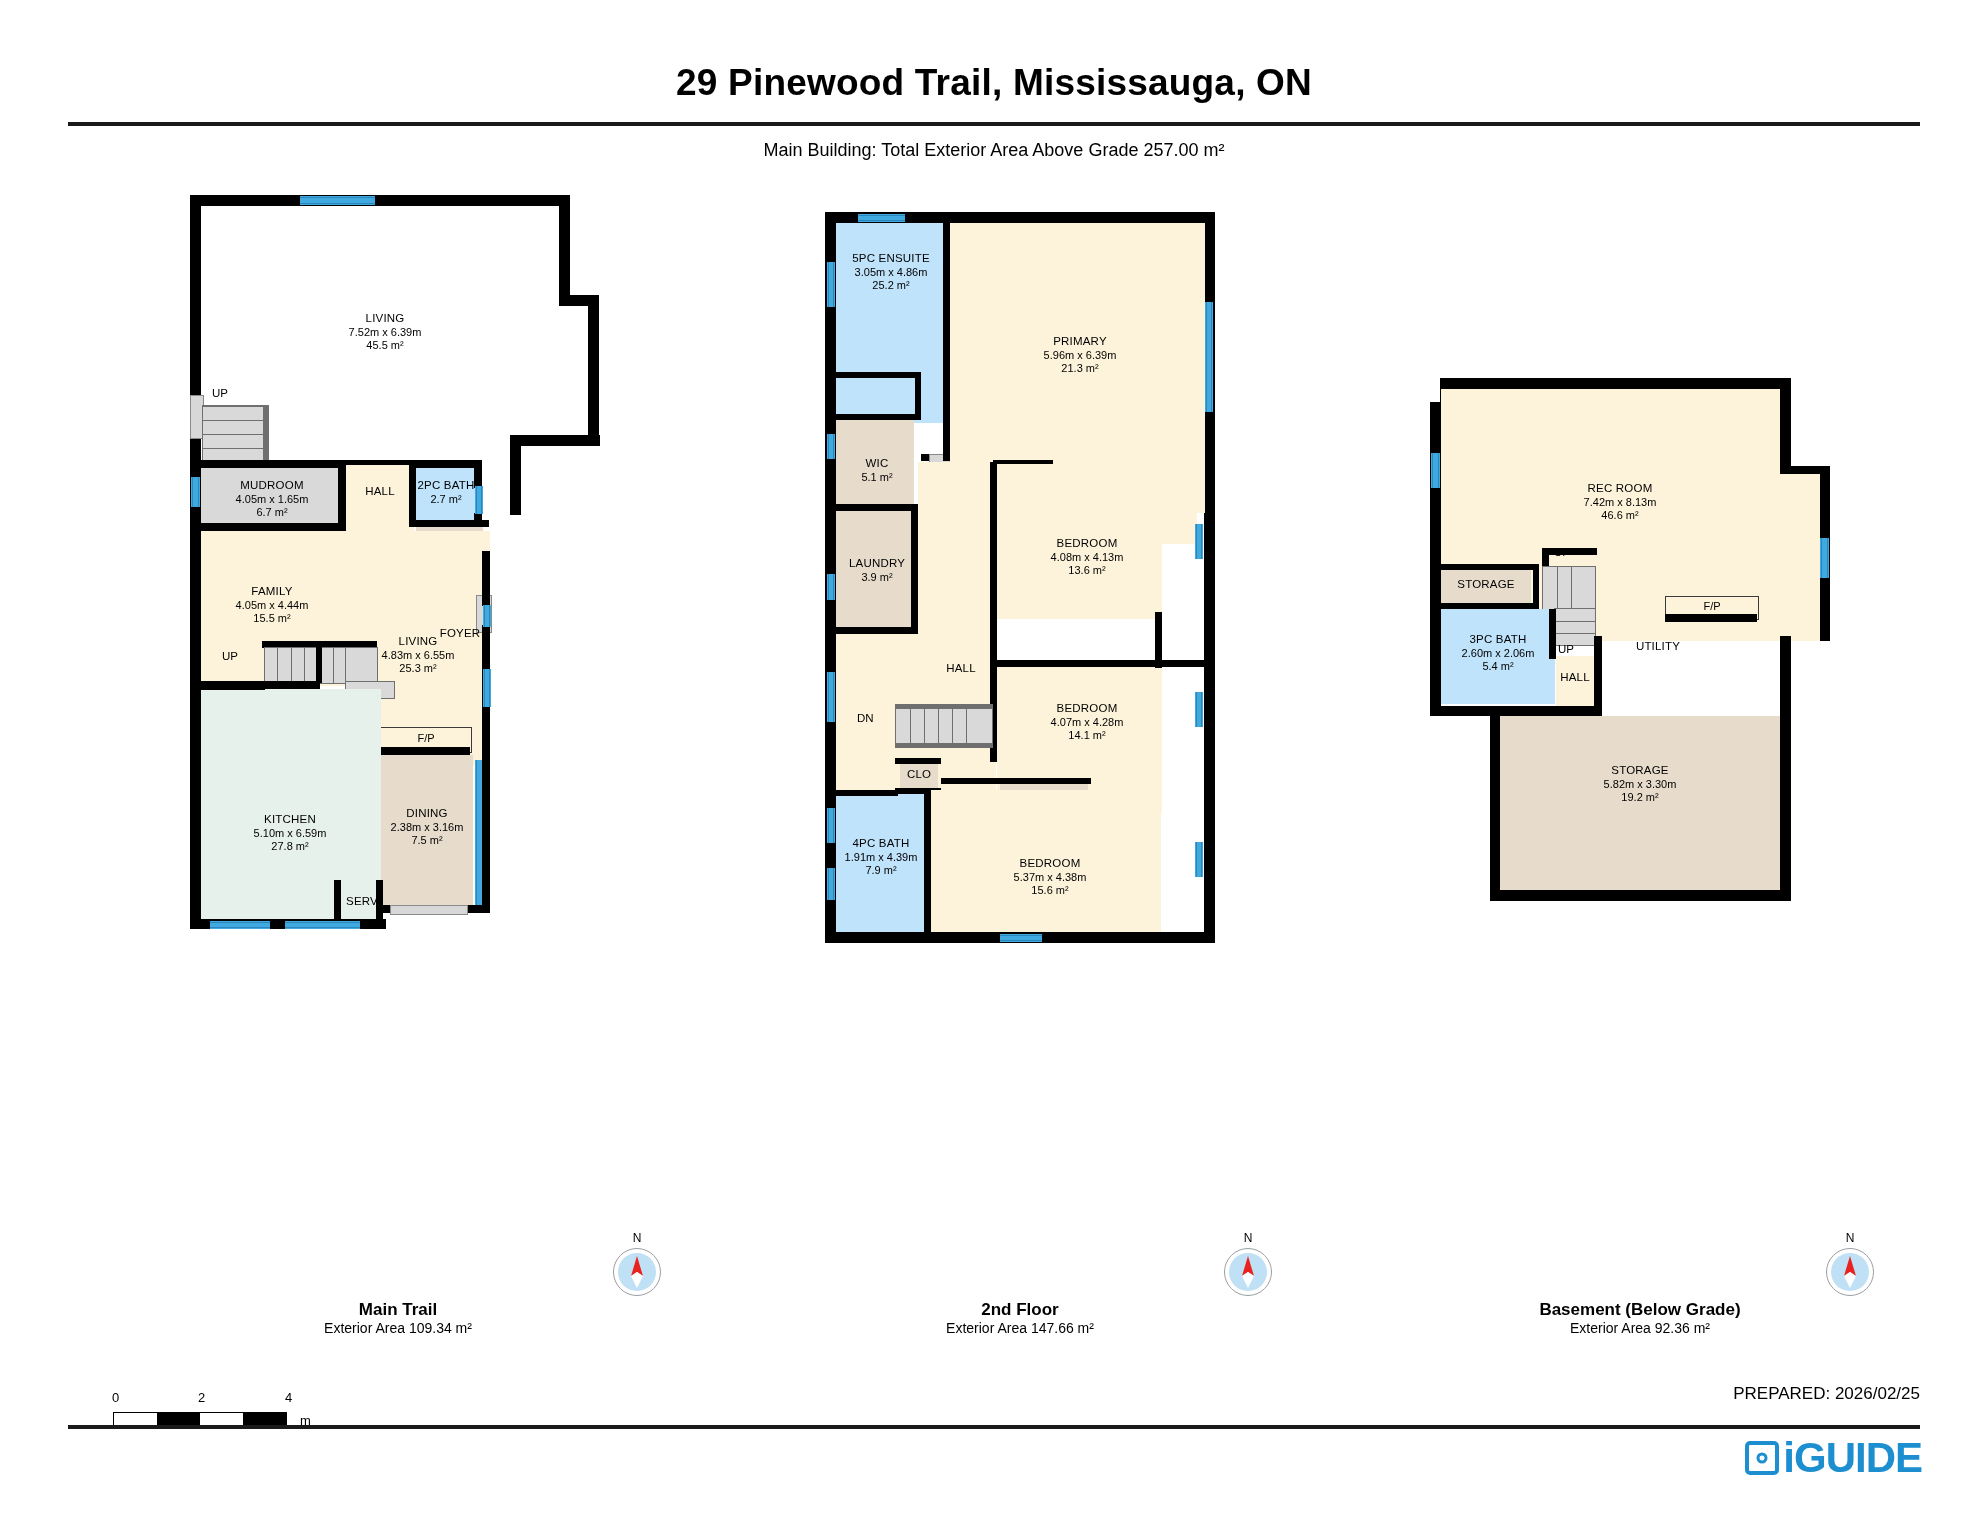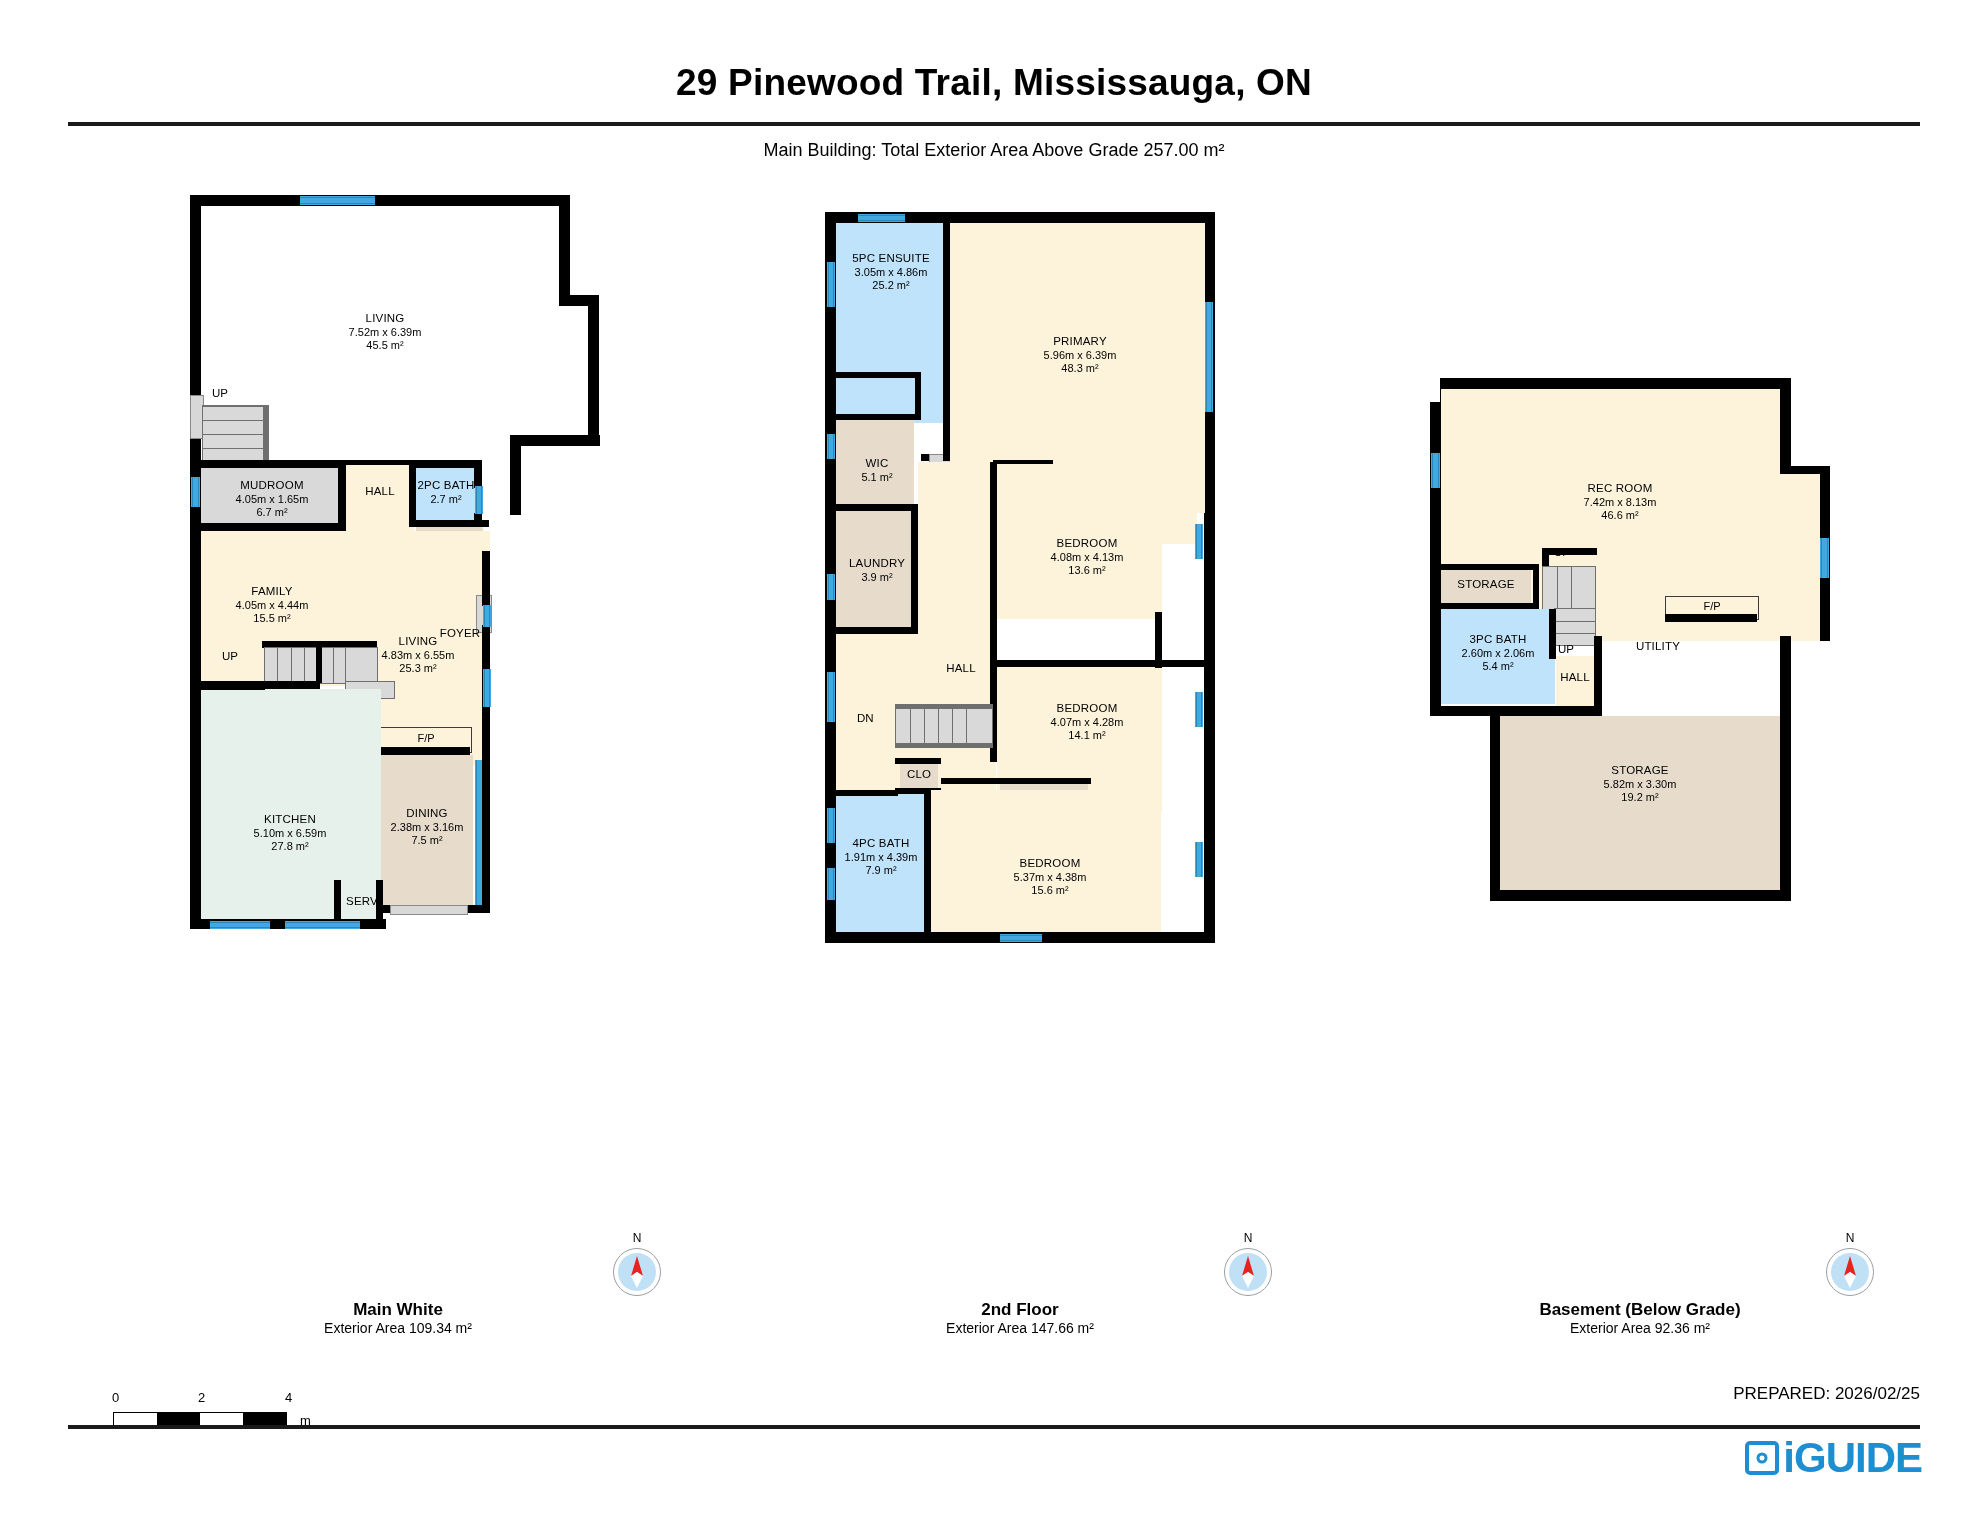--- a/index.html
+++ b/index.html
@@ -232,21 +232,21 @@
   <div class="compass" style="left:613px;top:1248px;">
     <div class="ring"></div>
       <div class="disc"></div>
     <div class="n">N</div>
     <svg width="48" height="48" style="position:absolute;inset:0;">
       <polygon points="24,8 30,28 24,24 18,28" fill="#e8231f"></polygon>
       <polygon points="24,40 30,28 24,24 18,28" fill="#ffffff"></polygon>
     </svg>
   </div>
   <div class="fcap" style="left:398px;top:1300px;">
-    <div class="a">Main White</div>
+    <div class="a">Main Trail</div>
     <div class="b">Exterior Area 109.34 m²</div>
   </div>
 
   <div class="plan" style="left:825px;top:212px;width:420px;height:950px;">
 
     <div class="wall" style="left:0px;top:0px;width:390px;height:11px;"></div>
     <div class="wall" style="left:0px;top:0px;width:11px;height:730px;"></div>
     <div class="wall" style="left:0px;top:720px;width:390px;height:11px;"></div>
     <div class="wall" style="left:379px;top:0px;width:11px;height:200px;"></div>
     <div class="wall" style="left:379px;top:190px;width:11px;height:120px;"></div>
@@ -265,21 +265,21 @@
     <div class="wall" style="left:90px;top:160px;width:6px;height:48px;"></div>
     <div class="wall" style="left:11px;top:202px;width:85px;height:6px;"></div>
     <div class="wall" style="left:96px;top:242px;width:76px;height:7px;"></div>
     <div class="door" style="left:104px;top:242px;width:48px;height:7px;"></div>
     <div class="wall" style="left:118px;top:11px;width:7px;height:238px;"></div>
 
     <div class="room fill-yellow" style="left:125px;top:11px;width:255px;height:290px;"></div>
     <div class="lbl lbl-sm" style="left:255px;top:123px;">
       <div class="nm">PRIMARY</div>
       <div class="dim">5.96m x 6.39m</div>
-      <div class="ar">48.3 m²</div>
+      <div class="ar">21.3 m²</div>
     </div>
     <div class="win v" style="left:380px;top:90px;width:8px;height:110px;"></div>
 
     <div class="room fill-beige" style="left:11px;top:208px;width:78px;height:88px;"></div>
     <div class="win v" style="left:2px;top:222px;width:8px;height:25px;"></div>
     <div class="lbl lbl-sm" style="left:52px;top:245px;">
       <div class="nm">WIC</div>
       <div class="ar">5.1 m²</div>
     </div>
     <div class="wall" style="left:11px;top:292px;width:85px;height:7px;"></div>

